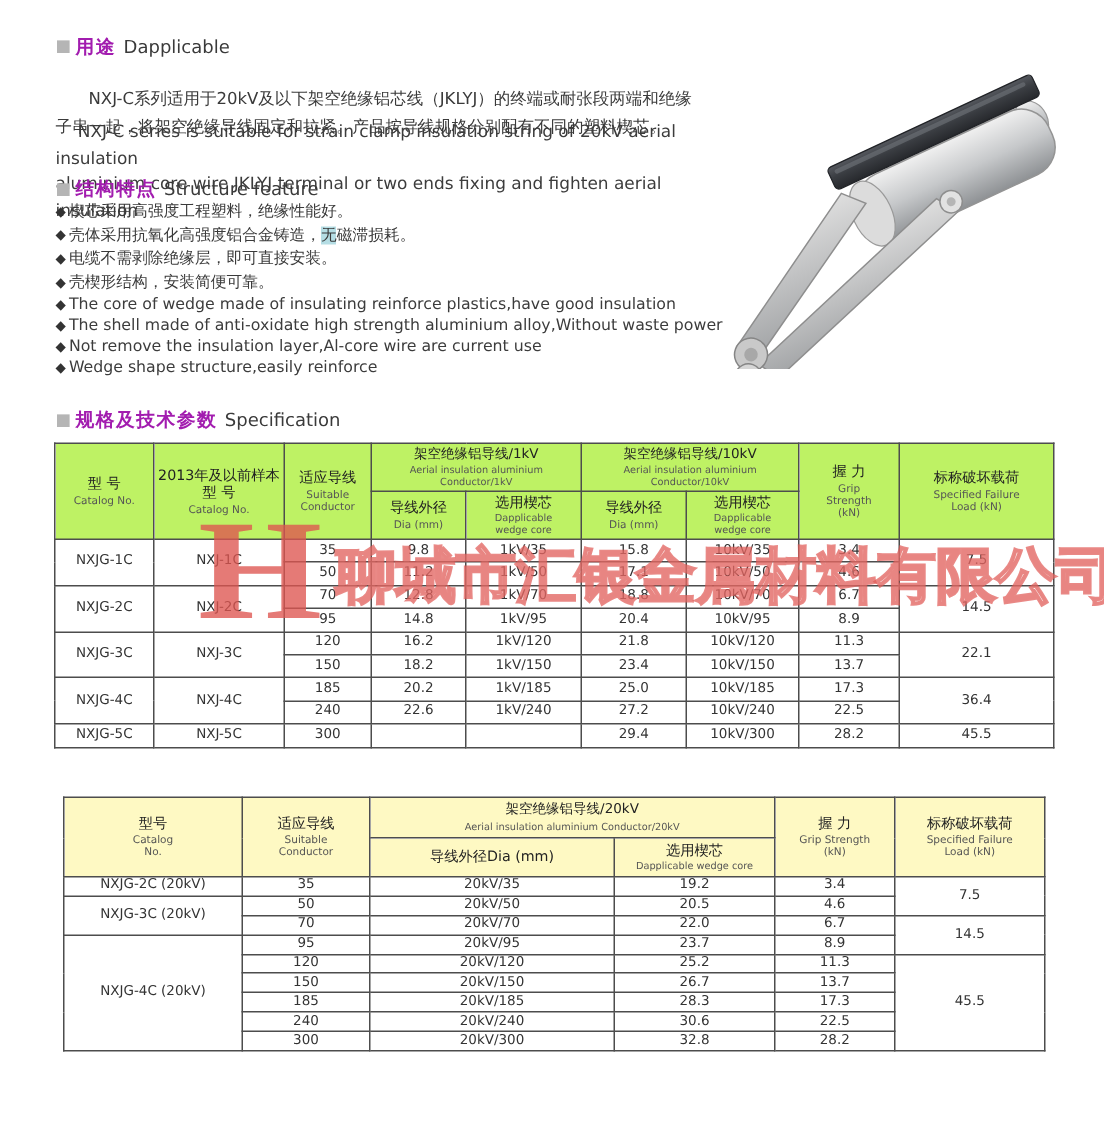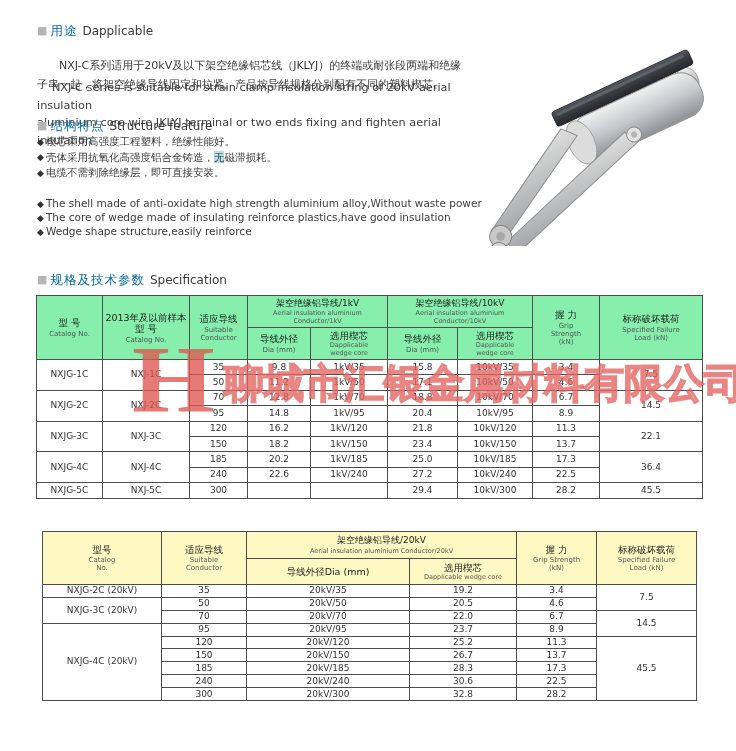--- a/index.html
+++ b/index.html
@@ -3,42 +3,42 @@
 <meta charset="utf-8">
 <style>
   html,body{margin:0;padding:0}
   body{
     position:relative;width:736px;height:751px;background:#fff;overflow:hidden;
     font-family:"DejaVu Sans","Liberation Sans",sans-serif;color:#333;
   }
   
   .sec-title{position:absolute;left:37px;white-space:nowrap}
   .sec-title .marker{color:#b5b5b5;font-size:11px;margin-right:3px;vertical-align:1px}
-  .sec-title .t-cn{font-size:12.5px;font-weight:normal;color:#0369a1;letter-spacing:1px}
+  .sec-title .t-cn{font-size:12.5px;font-weight:bold;color:#a21caf;letter-spacing:1px}
   .sec-title .t-en{font-size:12px;color:#3a3a3a;margin-left:5px}
   #app-title{top:20px}
   #struct-title{top:115px}
   #spec-title{top:269px}
   
   .para{position:absolute;left:37px;white-space:pre-wrap}
   #para-cn{top:57px;width:436px;font-size:11px;line-height:18.5px;color:#3a3a3a}
   #para-en{top:79px;width:450px;font-size:11.3px;line-height:17.5px;color:#3c3c3c}
   
   .bullets{position:absolute;left:37px}
   #bullets-cn{top:134px;font-size:10.5px;line-height:15.2px;color:#3a3a3a}
   #bullets-en{top:197px;font-size:10.5px;line-height:13.6px;color:#3c3c3c}
   .bullet .diamond{font-size:9px;margin-right:2px;color:#333;vertical-align:.5px}
   .hl{background:#b5dde4}
   
   table{border-collapse:collapse;table-layout:fixed;position:absolute;background:#fff}
   td{border:1px solid #4d4d4d;text-align:center;vertical-align:middle;padding:0;
      font-size:9px;color:#333;line-height:11px;overflow:hidden}
   #t1{left:36px;top:295px;width:666px;border:1.5px solid #3a3a3a}
   #t2{left:42px;top:531px;width:655px;border:1.5px solid #3a3a3a}
-  #t1 thead td{background:#86efac}
+  #t1 thead td{background:#bef264}
   #t2 thead td{background:#fef9c3}
   #t1 thead tr.h1{height:32px}
   #t1 thead tr.h2{height:32px}
   #t1 tbody tr{height:15.4px}
   #t2 thead tr.h1{height:27px}
   #t2 thead tr.h2{height:26px}
   #t2 tbody tr{height:12.9px}
   .hcn{font-size:9.5px;color:#222;line-height:11.5px;white-space:pre-line}
   .hen{font-size:7px;color:#555;line-height:8px;white-space:pre-line;margin-top:1px}
   .hcn.sm{font-size:9px}
@@ -63,24 +63,26 @@
 <div id="para-en" class="para">　 NXJ-C series is suitable for strain clamp insulation string of 20kV aerial insulation
 aluminium core wire JKLYJ terminal or two ends fixing and fighten aerial insulation</div>
 
 <div id="struct-title" class="sec-title">
   <span class="marker">■</span><span class="t-cn">结构特点</span><span class="t-en">Structure feature</span>
 </div>
 <div id="bullets-cn" class="bullets">
   <div class="bullet"><span class="diamond">◆</span><span>楔芯采用高强度工程塑料，绝缘性能好。</span></div>
   <div class="bullet"><span class="diamond">◆</span><span>壳体采用抗氧化高强度铝合金铸造，</span><span class="hl">无</span><span>磁滞损耗。</span></div>
   <div class="bullet"><span class="diamond">◆</span><span>电缆不需剥除绝缘层，即可直接安装。</span></div>
+  <div class="bullet"><span class="diamond">◆</span><span>壳楔形结构，安装简便可靠。</span></div>
 </div>
 <div id="bullets-en" class="bullets">
+  <div class="bullet"><span class="diamond">◆</span><span>The core of wedge made of insulating reinforce plastics,have good insulation</span></div>
   <div class="bullet"><span class="diamond">◆</span><span>The shell made of anti-oxidate high strength aluminium alloy,Without waste power</span></div>
-  <div class="bullet"><span class="diamond">◆</span><span>The core of wedge made of insulating reinforce plastics,have good insulation</span></div>
+  <div class="bullet"><span class="diamond">◆</span><span>Not remove the insulation layer,Al-core wire are current use</span></div>
   <div class="bullet"><span class="diamond">◆</span><span>Wedge shape structure,easily reinforce</span></div>
 </div>
 
 <svg id="product" viewBox="0 0 306 202" xmlns="http://www.w3.org/2000/svg">
   <defs>
     <linearGradient id="silver" x1="0" y1="0" x2="0" y2="1">
       <stop offset="0" stop-color="#f0f0f0"></stop>
         <stop offset="0.5" stop-color="#c6c8ca"></stop>
         <stop offset="1" stop-color="#8e9194"></stop>
     </linearGradient>

